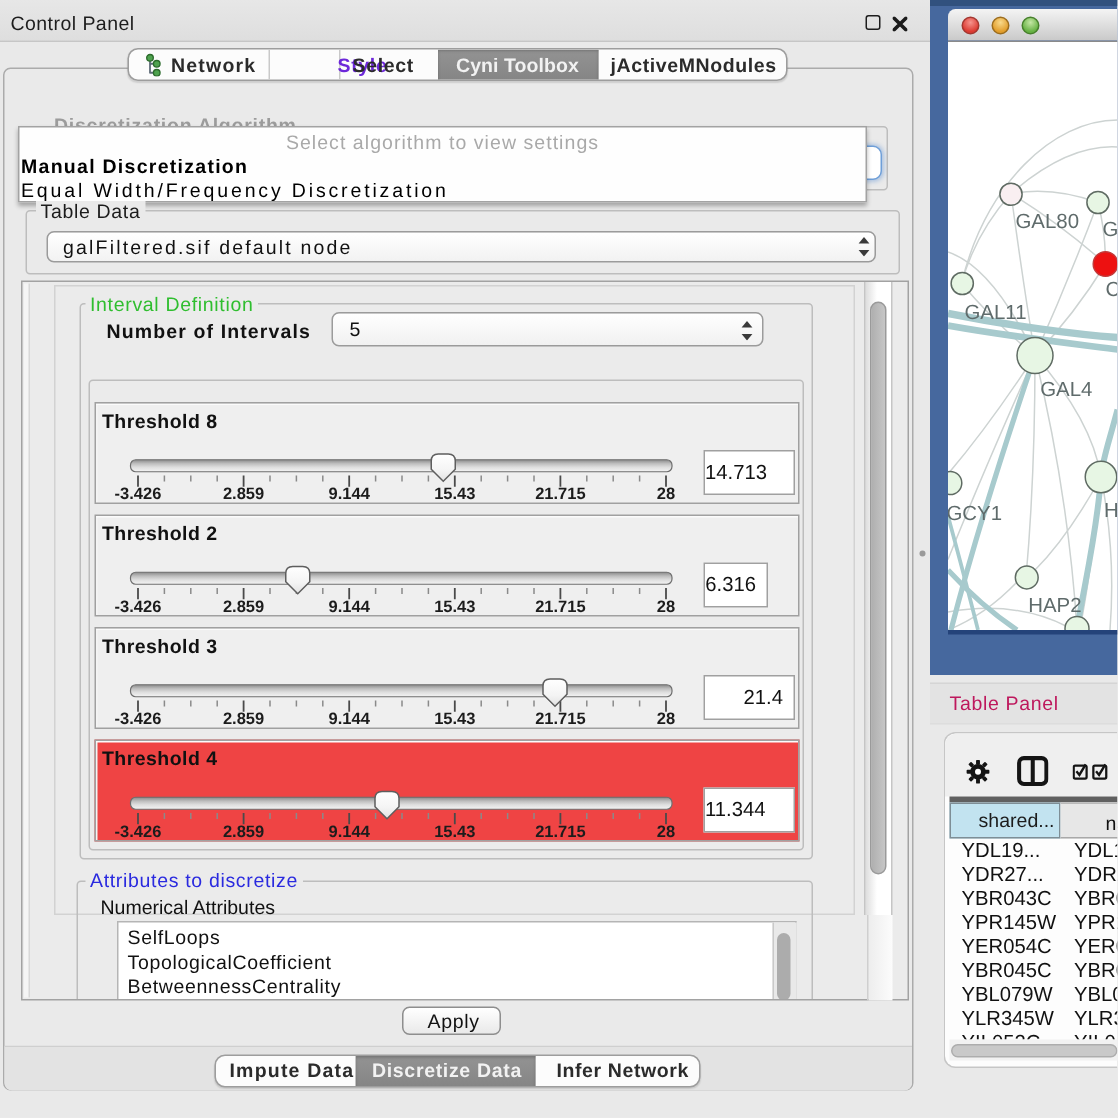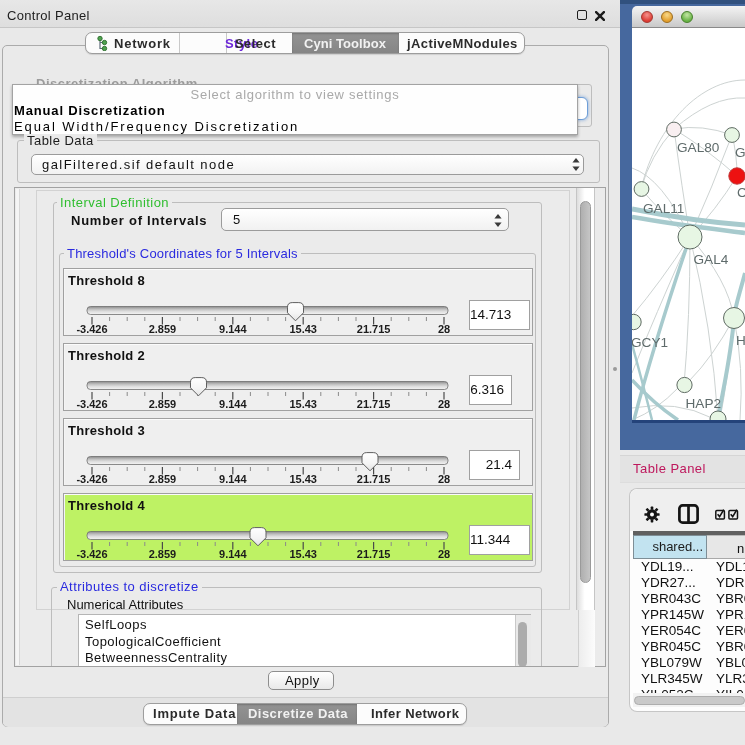--- a/index.html
+++ b/index.html
@@ -65,21 +65,20 @@
   <div class="abs lbl13" style="left:42px;top:8px;color:#2FBE2F;background:#EBEBEB;padding:0 3px;">Interval Definition</div>
   <div class="abs lbl13" style="left:56px;top:26px;font-weight:bold;letter-spacing:0.75px;">Number of Intervals</div>
   <div class="abs" style="left:206px;top:20px;width:288px;height:23px;background:linear-gradient(#FFFFFF,#F1F1F1);border:1px solid #9B9B9B;border-radius:5px;"></div>
   <div class="abs lbl13" style="left:218px;top:25px;">5</div>
   <svg class="abs" style="left:478px;top:26px;" width="10" height="13" viewBox="0 0 10 13">
     <path d="M5,0 L8.6,4.4 L1.4,4.4 Z" fill="#3a3a3a"></path>
     <path d="M5,13 L8.6,8.6 L1.4,8.6 Z" fill="#3a3a3a"></path>
   </svg>
 
   <div class="abs" style="left:44px;top:65px;width:477px;height:314px;border:1px solid #BDBDBD;border-radius:3px;"></div>
-  <div class="abs lbl13" style="left:49px;top:59px;color:#2A2ADF;background:#EBEBEB;padding:0 3px;letter-spacing:0.2px;">Threshold's Coordinates for 5 Intervals</div>
 
   <div class="abs" style="left:48px;top:80px;width:470px;height:68px;background:#EFEFEF;border:1px solid #A0A0A0;box-shadow:inset 0 1px 0 #FBFBFB, inset 1px 0 0 #F4F4F4;">
     <div class="abs lbl13" style="left:4px;top:5px;font-weight:bold;letter-spacing:0.3px;">Threshold 8</div>
     <svg class="abs" style="left:0;top:26px;" width="470" height="42" viewBox="0 0 470 42" font-family="Liberation Sans, sans-serif">
       <defs>
       <linearGradient id="thg" x1="0" y1="0" x2="0" y2="1">
         <stop offset="0" stop-color="#FFFFFF"></stop>
             <stop offset="0.6" stop-color="#F4F4F4"></stop>
             <stop offset="1" stop-color="#E2E2E2"></stop>
       </linearGradient>
@@ -185,23 +184,23 @@
         <line x1="362.4" y1="22" x2="362.4" y2="26" stroke="#8A8A8A" stroke-width="1"></line>
         <line x1="380.0" y1="22" x2="380.0" y2="29.5" stroke="#4A4A4A" stroke-width="1.2"></line>
       <text x="28.0" y="37.8" font-size="11" font-weight="bold" fill="#1c1c1c" text-anchor="middle">-3.426</text>
         <text x="98.4" y="37.8" font-size="11" font-weight="bold" fill="#1c1c1c" text-anchor="middle">2.859</text>
         <text x="168.8" y="37.8" font-size="11" font-weight="bold" fill="#1c1c1c" text-anchor="middle">9.144</text>
         <text x="239.2" y="37.8" font-size="11" font-weight="bold" fill="#1c1c1c" text-anchor="middle">15.43</text>
         <text x="309.6" y="37.8" font-size="11" font-weight="bold" fill="#1c1c1c" text-anchor="middle">21.715</text>
         <text x="380.0" y="37.8" font-size="11" font-weight="bold" fill="#1c1c1c" text-anchor="middle">28</text>
       <path transform="translate(297.5,7)" d="M0.5,5.2 Q0.5,0.6 5.2,0.6 L11.8,0.6 Q16.5,0.6 16.5,5.2 L16.5,10.8 L8.5,18.8 L0.5,10.8 Z" fill="url(#thg)" stroke="#5E5E5E" stroke-width="1"></path>
     </svg>
-    <div class="abs" style="left:405px;top:31px;width:51px;height:30px;background:#FFFFFF;border:1px solid #A0A0A0;font-size:13.5px;line-height:28px;text-align:right;padding-right:7px;">21.4</div>
-  </div>
-  <div class="abs" style="left:48px;top:305px;width:470px;height:68px;background:#bef264;border:1px solid #A0A0A0;box-shadow:inset 0 1px 0 #FBFBFB, inset 1px 0 0 #F4F4F4;">
+    <div class="abs" style="left:405px;top:31px;width:61px;height:30px;background:#FFFFFF;border:1px solid #A0A0A0;font-size:13.5px;line-height:28px;text-align:right;padding-right:7px;">21.4</div>
+  </div>
+  <div class="abs" style="left:48px;top:305px;width:470px;height:68px;background:#ef4444;border:1px solid #A0A0A0;box-shadow:inset 0 1px 0 #FBFBFB, inset 1px 0 0 #F4F4F4;">
     <div class="abs lbl13" style="left:4px;top:5px;font-weight:bold;letter-spacing:0.3px;">Threshold 4</div>
     <svg class="abs" style="left:0;top:26px;" width="470" height="42" viewBox="0 0 470 42" font-family="Liberation Sans, sans-serif">
 
       <rect x="23" y="11.5" width="361" height="8" rx="3.5" fill="url(#trk)" stroke="#6E6E6E" stroke-width="0.8"></rect>
       <line x1="28.0" y1="22" x2="28.0" y2="29.5" stroke="#4A4A4A" stroke-width="1.2"></line>
         <line x1="45.6" y1="22" x2="45.6" y2="26" stroke="#8A8A8A" stroke-width="1"></line>
         <line x1="63.2" y1="22" x2="63.2" y2="26" stroke="#8A8A8A" stroke-width="1"></line>
         <line x1="80.8" y1="22" x2="80.8" y2="26" stroke="#8A8A8A" stroke-width="1"></line>
         <line x1="98.4" y1="22" x2="98.4" y2="29.5" stroke="#4A4A4A" stroke-width="1.2"></line>
         <line x1="116.0" y1="22" x2="116.0" y2="26" stroke="#8A8A8A" stroke-width="1"></line>

